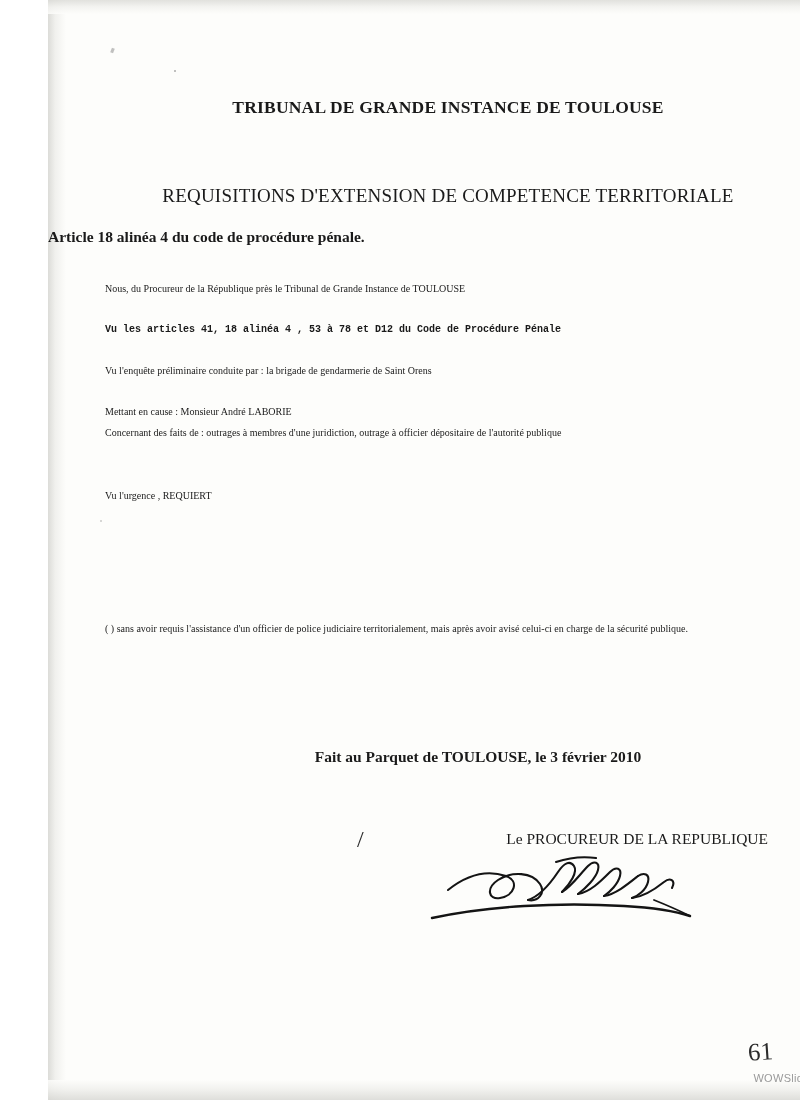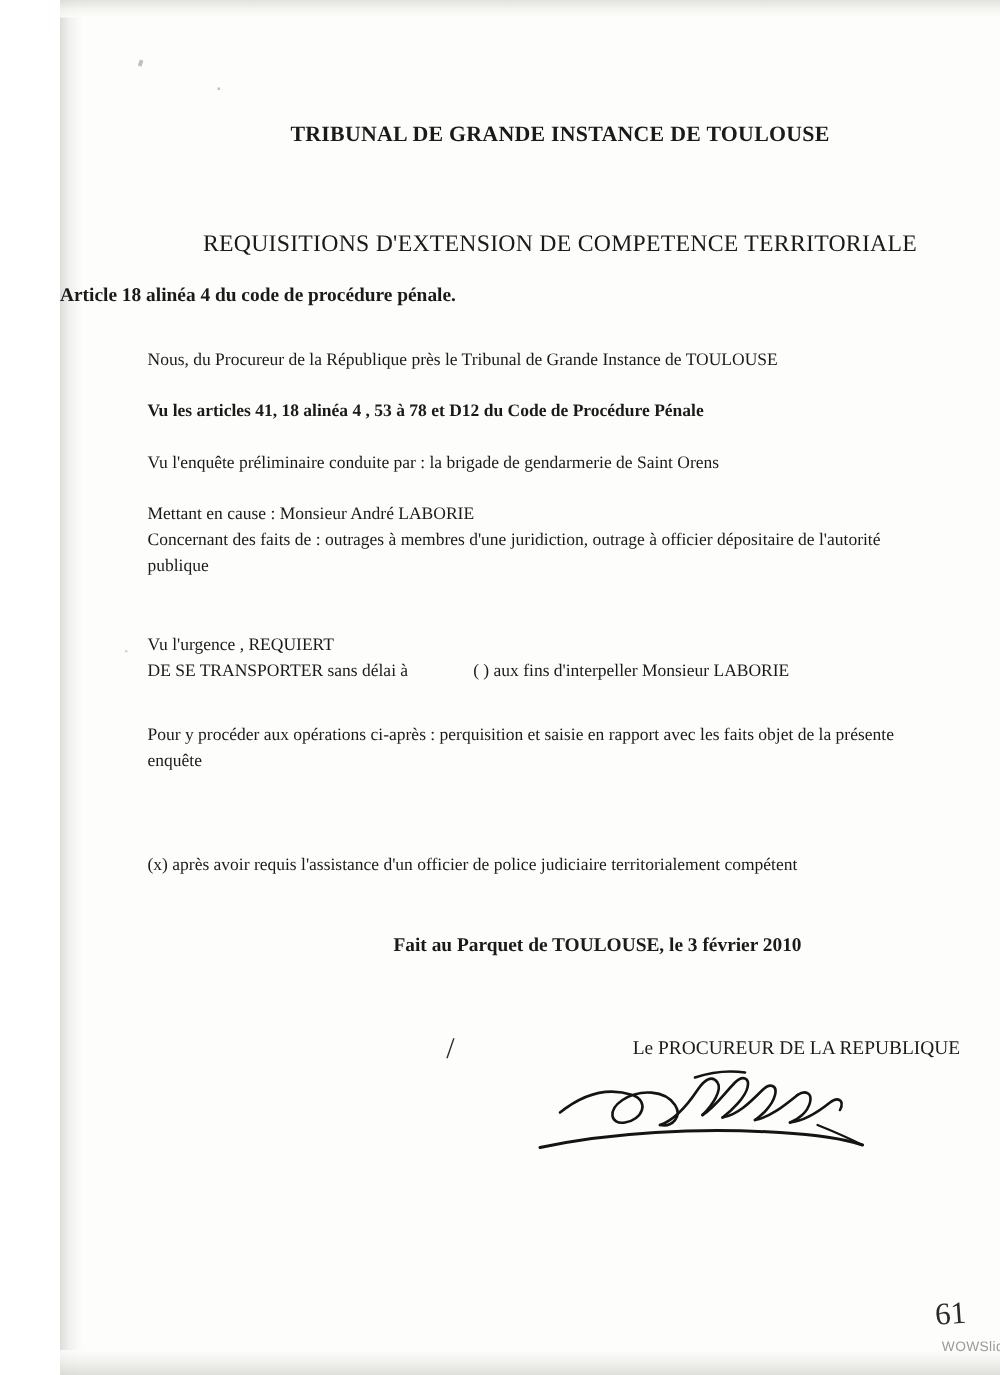--- a/index.html
+++ b/index.html
@@ -88,35 +88,35 @@
     position: absolute;
     left: 0; top: 228px;
     width: 800px;
     text-align: left;
     font-weight: bold;
     font-size: 15.5px;
   }
 
   .body-area {
     position: absolute;
-    left: 70px;
+    left: 57px;
     top: 278px;
     width: 630px;
-    font-size: 14px;
+    font-size: 10px;
     line-height: 21px;
   }
 
   .p {
     margin: 0 0 0 0;
   }
   .gap-md { height: 20px; }
   .gap-lg { height: 30px; }
   .gap-xl { height: 42px; }
 
-  .bold { font-weight: bold; }
+  .bold { font-weight: bold; font-family: Liberation Mono, monospace; }
 
   .blankline {
     display: inline-block;
     width: 52px;
   }
 
   .closing {
     position: absolute;
     left: 0;
     top: 748px;
@@ -216,35 +216,31 @@
       <div class="p">Vu l'enquête préliminaire conduite par : la brigade de gendarmerie de Saint Orens</div>
 
       <div class="gap-md"></div>
 
       <div class="p">Mettant en cause : Monsieur André LABORIE</div>
       <div class="p">Concernant des faits de : outrages à membres d'une juridiction, outrage à officier dépositaire de l'autorité publique</div>
 
       <div class="gap-xl"></div>
 
       <div class="p">Vu l'urgence , REQUIERT</div>
-      <div class="p">
-        <span>DE SE TRANSPORTER sans délai à</span><span class="blankline"></span><span>(  ) aux fins d'interpeller Monsieur LABORIE</span>
-      </div>
 
       <div class="gap-lg"></div>
 
-      <div class="p">Pour y procéder aux opérations ci-après : perquisition et saisie en rapport avec les faits objet de la présente enquête</div>
 
       <div class="gap-xl"></div>
       <div class="gap-md"></div>
 
-      <div class="p">(x) après avoir requis l'assistance d'un officier de police judiciaire territorialement compétent</div>
-
-      <div class="gap-md"></div>
-
+
+      <div class="gap-md"></div>
+
+      <div class="p">(  ) sans avoir requis l'assistance d'un officier de police judiciaire  territorialement, mais après avoir avisé celui-ci en charge de la sécurité publique.</div>
 
     </div>
 
     <div class="closing">
       <span class="closing-inner">Fait au Parquet de TOULOUSE, le 3 février 2010</span>
     </div>
 
     <div class="sig-block">
       <span class="sig-slash">/</span>
       <div class="sig-label" style="padding-left:26px;text-align:right;">Le PROCUREUR DE LA REPUBLIQUE</div>

